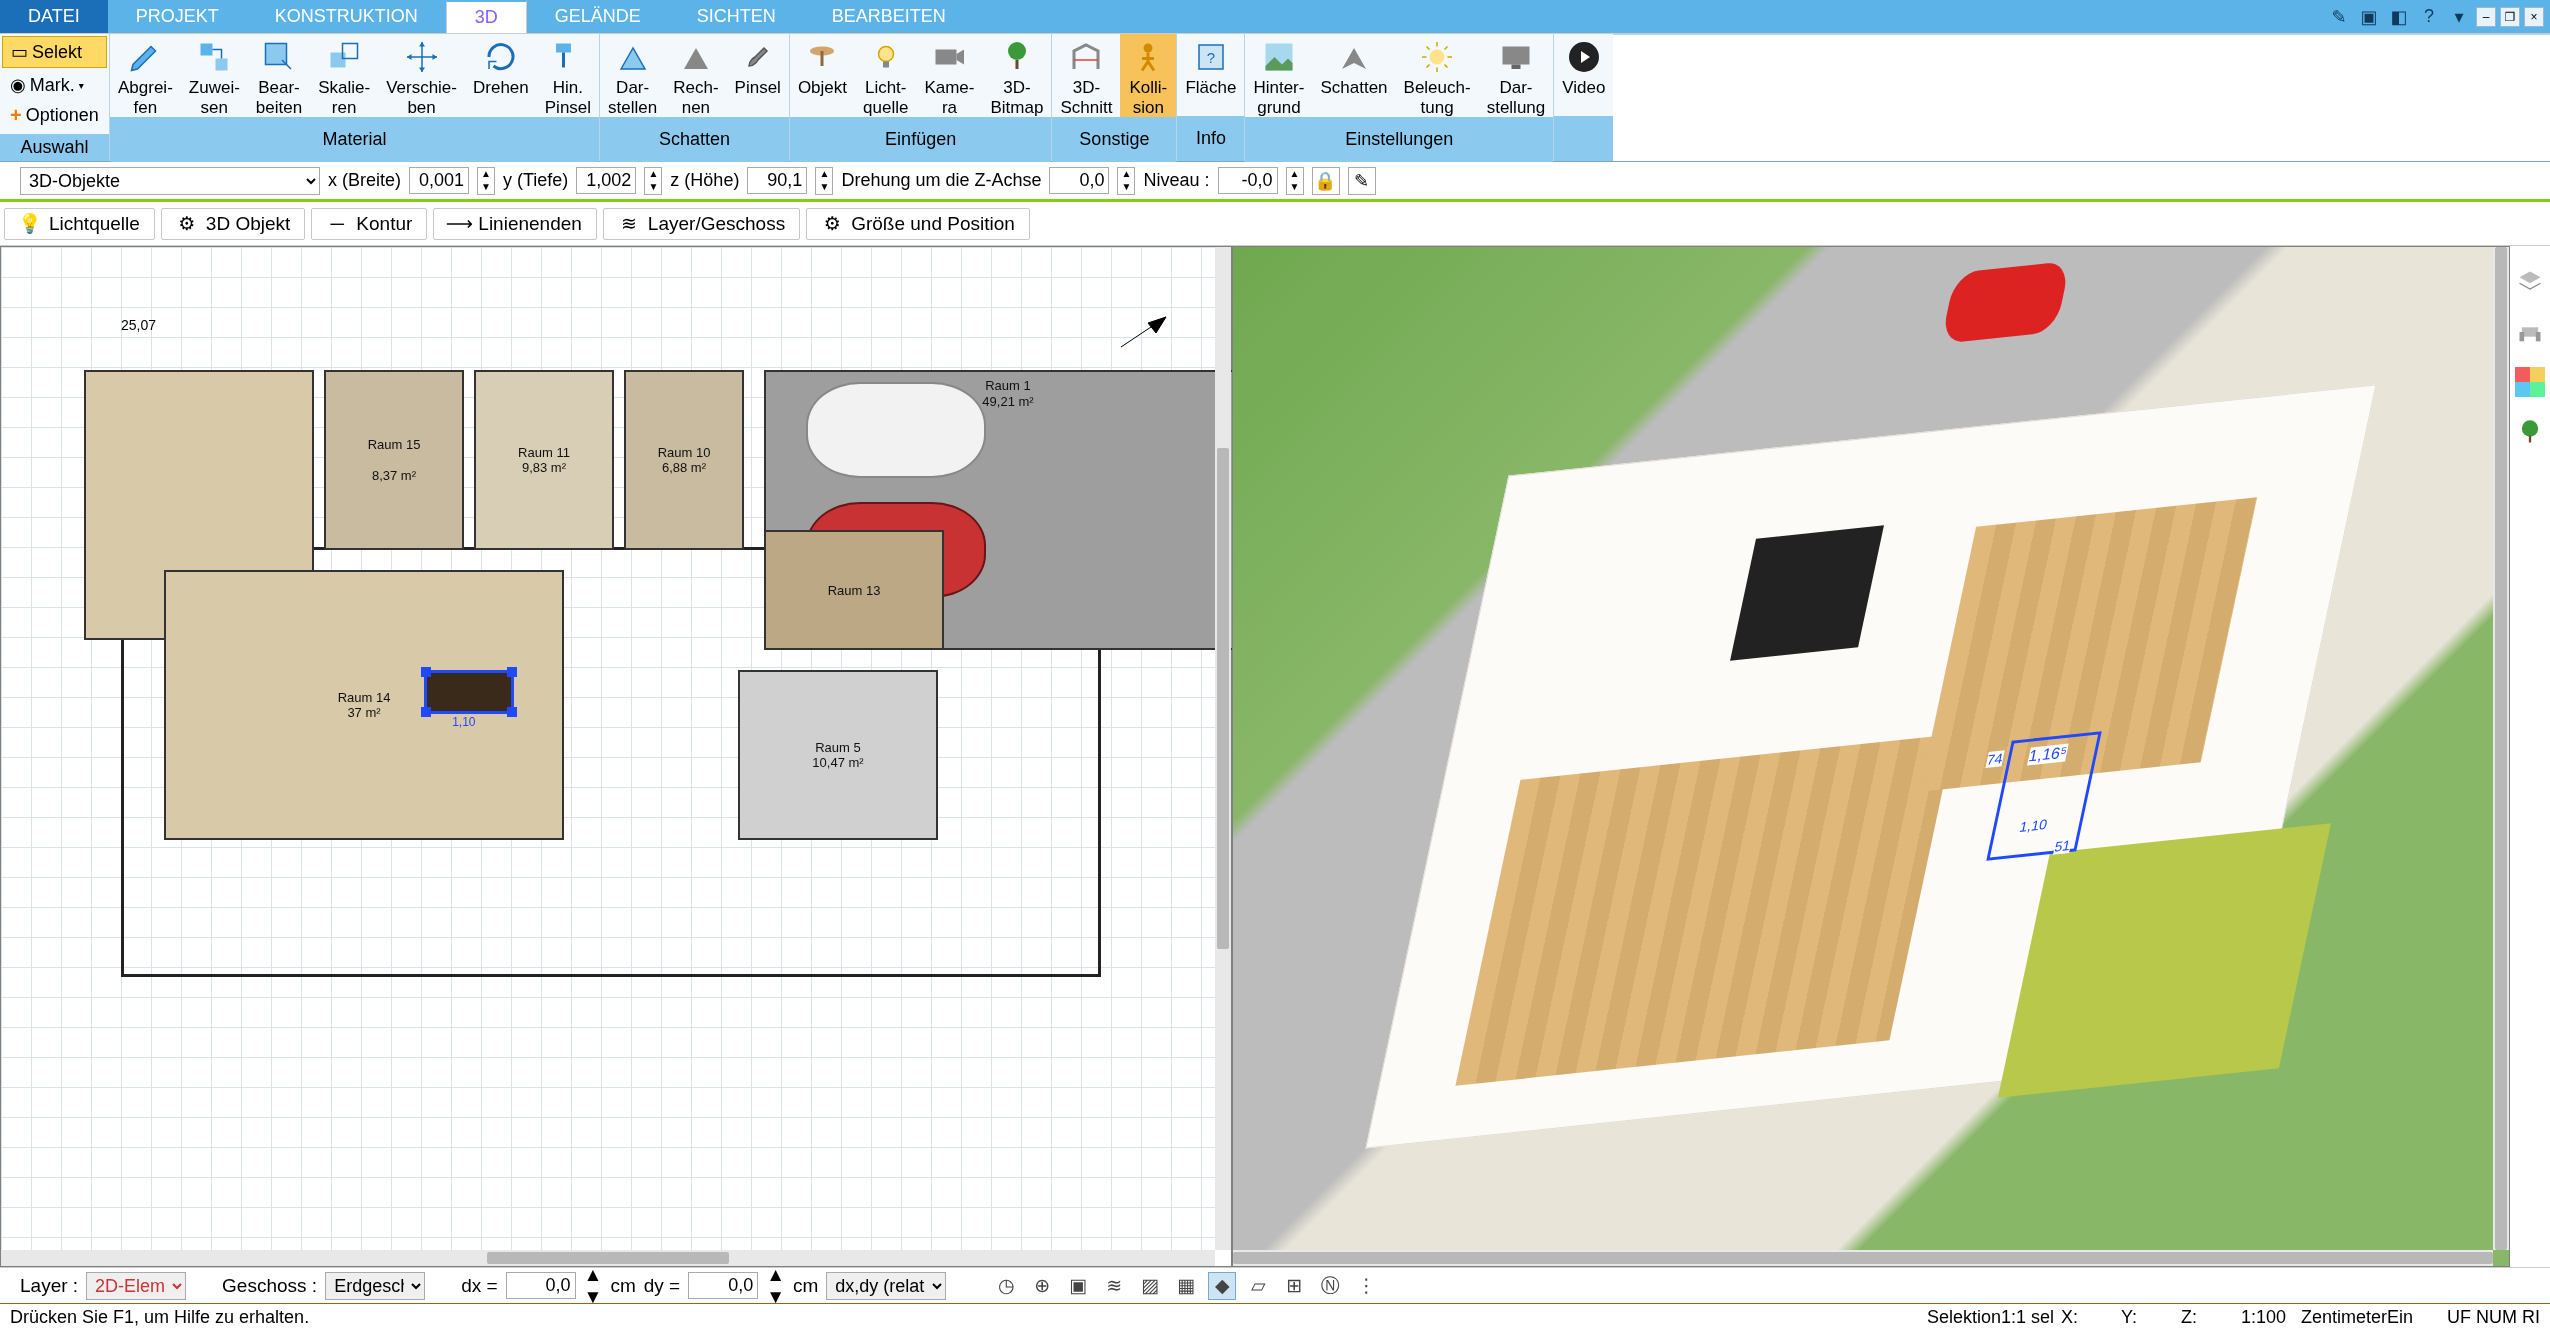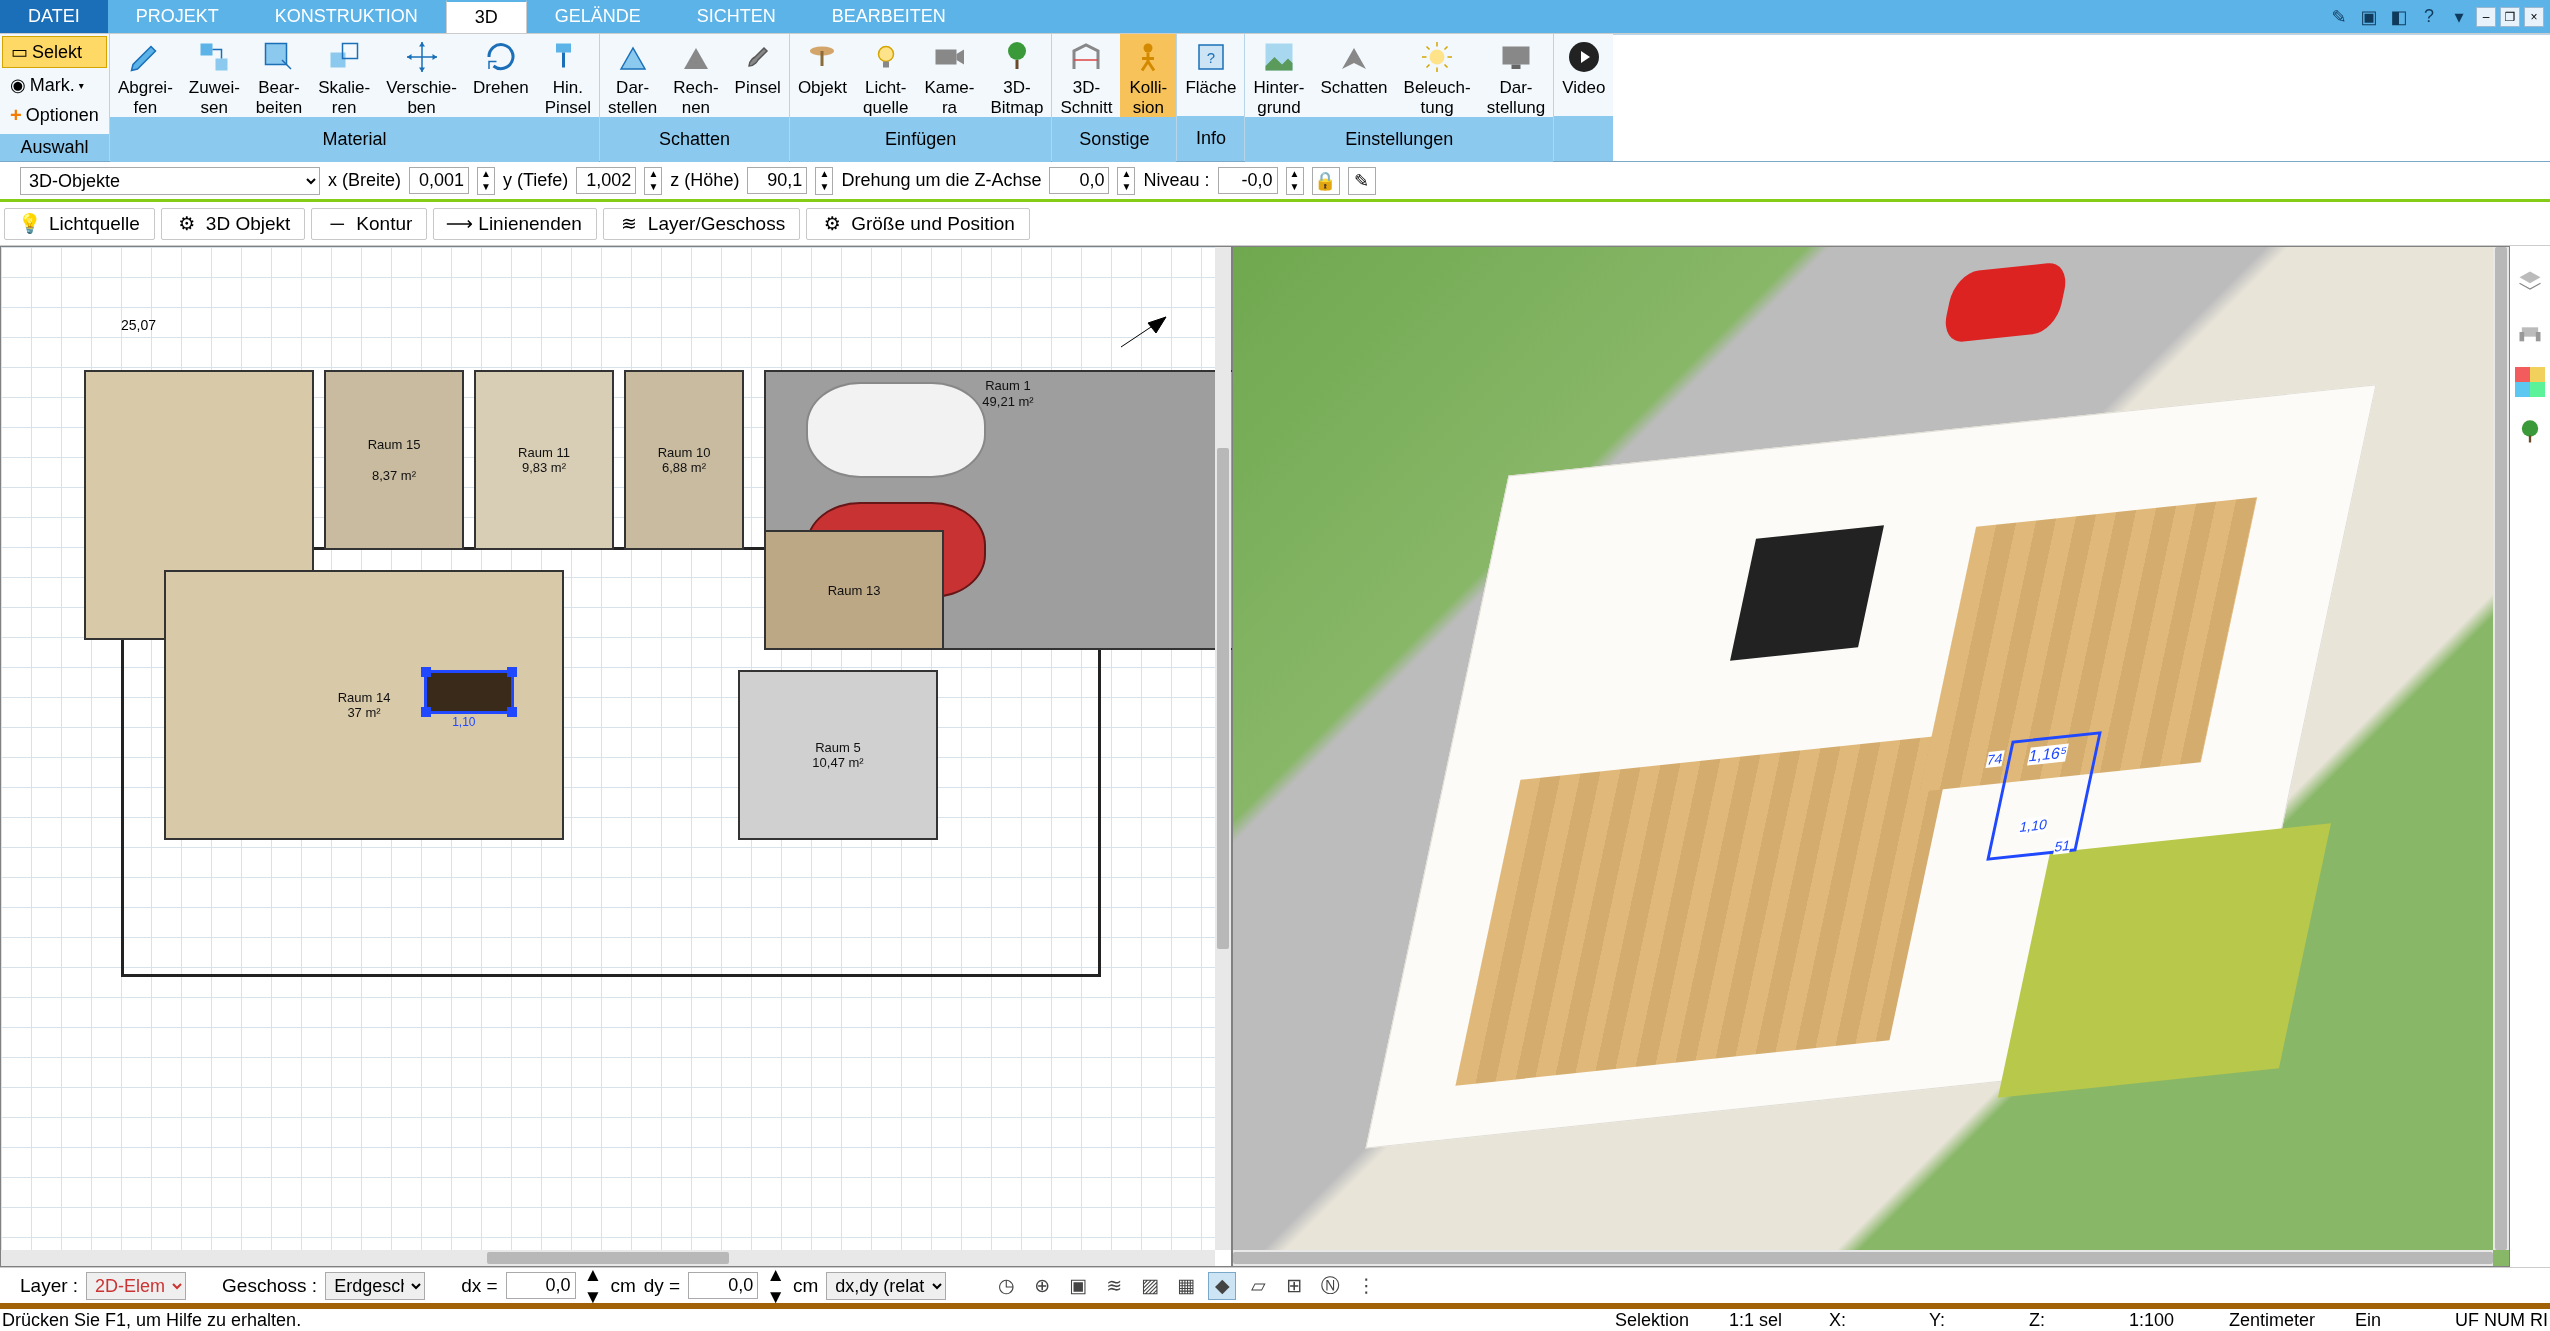--- a/index.html
+++ b/index.html
@@ -3,21 +3,21 @@
 <meta charset="utf-8">
 <style>
 * { box-sizing: border-box; margin: 0; padding: 0; }
 body { font-family: "Segoe UI", Tahoma, sans-serif; font-size: 11px; background: #fff; overflow: hidden; width: 2550px; height: 1331px; }
 
 
 .menubar { display: flex; height: 34px; background: #fff; border-bottom: 1px solid #ccc; }
 .menubar .tab { padding: 0 28px; display: flex; align-items: center; color: #fff; font-size: 18px; cursor: pointer; }
 .menubar .tab.datei { background: #1a6fb8; }
 .menubar .tab.reg { background: #5bb3e8; }
-.menubar .tab.active { background: #fff; color: #000000; border-top: 2px solid #5bb3e8; border-left: 1px solid #ccc; border-right: 1px solid #ccc; }
+.menubar .tab.active { background: #fff; color: #8b5cf6; border-top: 2px solid #5bb3e8; border-left: 1px solid #ccc; border-right: 1px solid #ccc; }
 .menubar .spacer { flex: 1; background: #5bb3e8; }
 .mb-right { display: flex; align-items: center; padding-right: 6px; gap: 4px; background: #5bb3e8; }
 .mb-right .mbi { width: 26px; height: 26px; display:flex;align-items:center;justify-content:center; color:#103a5c; font-size:18px; cursor:pointer; }
 .mb-right .winctl { width:20px;height:20px;background:#e8f2fb;border:1px solid #9cb8d0;display:flex;align-items:center;justify-content:center;font-size:12px;cursor:pointer; }
 
 
 .ribbon-wrap { display:flex; height: 128px; border-bottom: 1px solid #7aa8c8; background:#f2f8fc; }
 .auswahl-pane { width: 110px; border-right: 1px solid #b8d4e8; display:flex; flex-direction:column; }
 .aus-btn { display:flex; align-items:center; gap:4px; padding:4px 8px; font-size:18px; cursor:pointer; }
 .aus-btn.selekt { background:#ffd966; border:1px solid #d4a500; margin:2px; }
@@ -84,21 +84,21 @@
 .botbar { display:flex; align-items:center; height:36px; border-top:1px solid #ccc; padding:0 20px; gap:8px; font-size:19px; }
 .botbar select, .botbar input { font-size:18px; border:1px solid #aaa; padding:2px 4px; }
 .botbar .lyr{width:100px;}
 .botbar .ges{width:100px;}
 .botbar .num{width:70px;text-align:right;}
 .botbar .sic { width:28px;height:28px;display:flex;align-items:center;justify-content:center;cursor:pointer;color:#444; }
 .botbar .sic.active { background:#cde4f5; border:1px solid #7aa8c8; }
 .botbar .rel { width:120px; }
 
 
-.status { display:flex; align-items:center; height:28px; border-top:6px solid #a16207; padding:0 2px; font-size:18px; gap:40px; }
+.status { display:flex; align-items:center; height:28px; border-top:1px solid #a16207; padding:0 10px; font-size:18px; }
 .status .sp { flex:1; }
 .status .cell { min-width:60px; }
 
 
 .floor-outline{position:absolute;border:3px solid #222;left:120px;top:300px;width:980px;height:430px;}
 .room{position:absolute;border:2px solid #333;display:flex;flex-direction:column;align-items:center;justify-content:center;font-size:13px;color:#111;}
 .room.r1{left:640px;top:-180px;width:488px;height:280px;background:#9e9e9e;}
 .room.r15{left:200px;top:-180px;width:140px;height:180px;background:#c8bba0;gap:16px;}
 .room.r11{left:350px;top:-180px;width:140px;height:180px;background:#d8ceb5;}
 .room.r10{left:500px;top:-180px;width:120px;height:180px;background:#c8bba0;}

